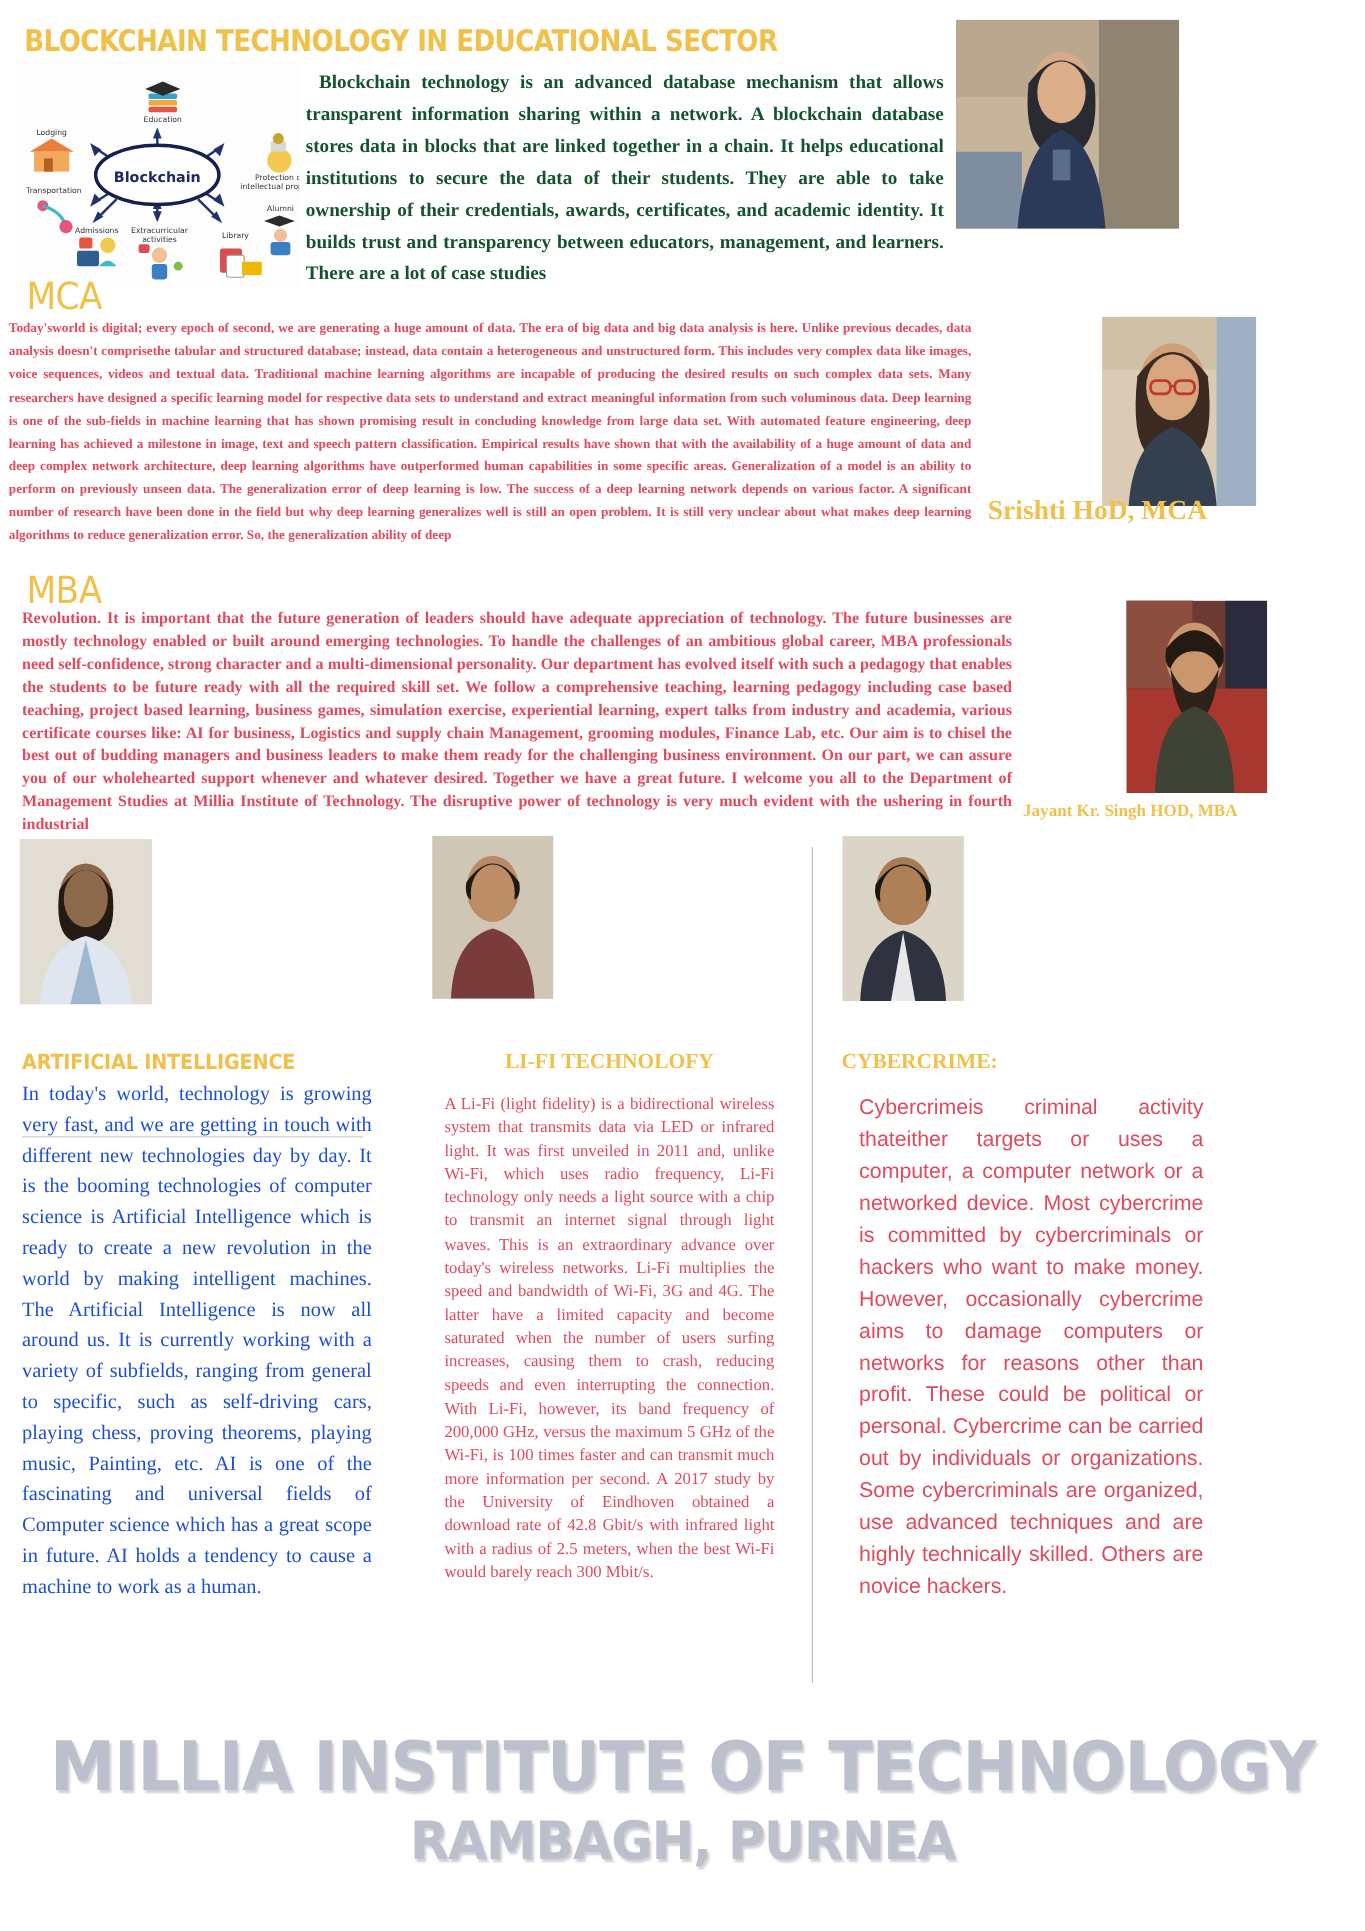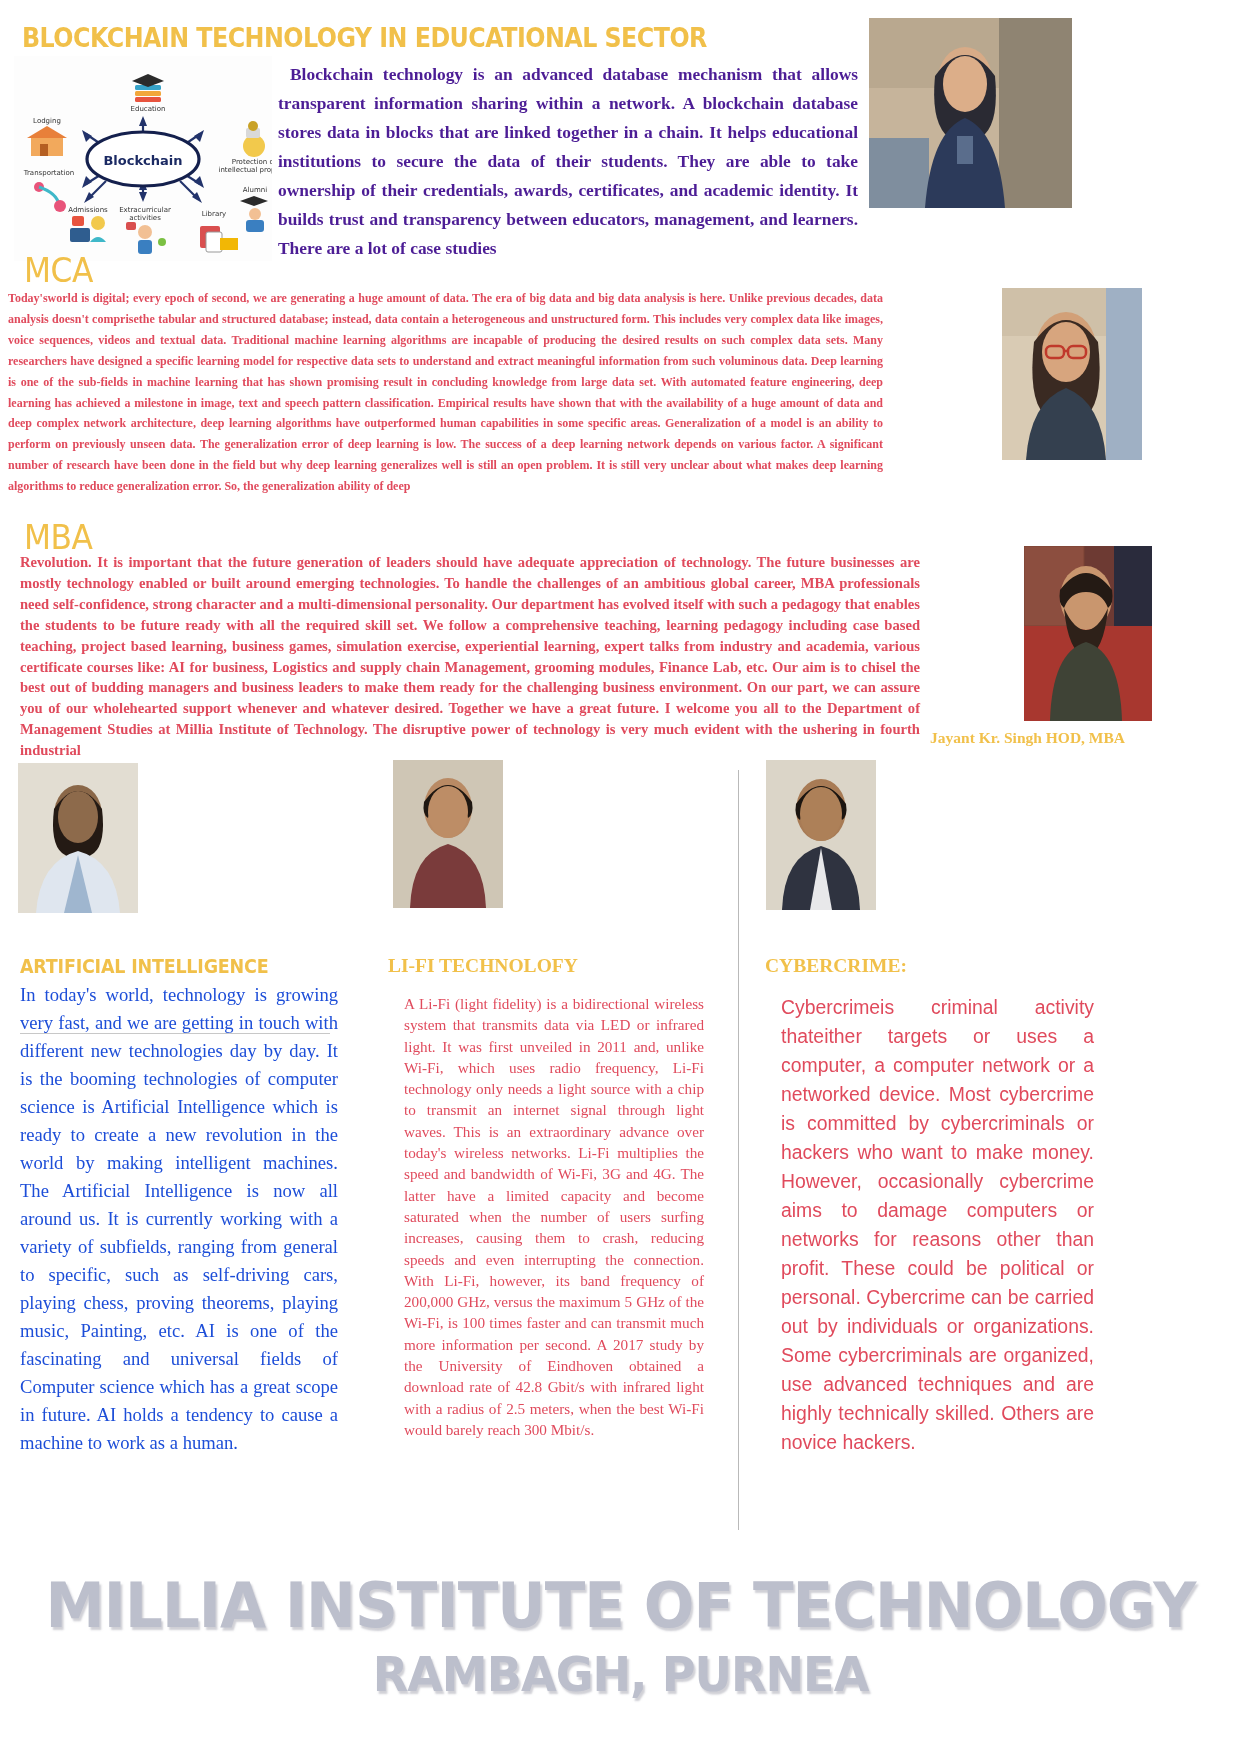--- a/index.html
+++ b/index.html
@@ -40,21 +40,21 @@
     position:absolute;left:14px;top:56px;width:258px;height:205px;
     background:#fdfdfd;
   }
   .diagram svg{display:block;}
 
   
   .intro{
     position:absolute;left:278px;top:60px;width:580px;
     font-family:"Liberation Serif", serif;
     font-weight:bold;font-size:17.4px;line-height:29px;
-    color:#4c1d95;text-align:justify;
+    color:#14532d;text-align:justify;
   }
   .intro .ind{display:inline-block;width:12px;}
 
   
   .photo{position:absolute;background:#cfcfcf;overflow:hidden;}
   .photo canvas,.photo .ph-inner{display:block;width:100%;height:100%;}
   .cap{
     position:absolute;
     font-family:"Liberation Serif", serif;
     font-weight:bold;
@@ -101,21 +101,21 @@
     font-size:19px;letter-spacing:-0.2px;
     transform:scaleX(.92);transform-origin:left center;
   }
   #col-ai p{
     margin:0;font-family:"Liberation Serif", serif;
     font-size:18.6px;line-height:28px;color:#1d4ed8;text-align:justify;
   }
   #col-lifi{left:388px;width:332px;}
   #col-lifi h3{
     font-family:"Liberation Serif", serif;font-weight:bold;
-    font-size:19.5px;text-align:left;
+    font-size:19.5px;text-align:center;
   }
   #col-lifi p{
     margin:16px;font-family:"Liberation Serif", serif;
     font-size:15.2px;line-height:21.3px;color:#e04a5c;text-align:justify;
   }
   #col-cyber{left:765px;width:345px;}
   #col-cyber h3{
     font-family:"Liberation Serif", serif;font-weight:bold;
     font-size:19.5px;text-align:left;
   }
@@ -272,20 +272,21 @@
       <rect x="104" y="0" width="36" height="172" fill="#9fb0c4"></rect>
       <ellipse cx="64" cy="60" rx="30" ry="36" fill="#d2a078"></ellipse>
       <path d="M32 54 q32 -44 64 0 q6 56 -10 72 q-22 16 -44 0 q-16 -16 -10 -72z" fill="#3a2a22"></path>
       <ellipse cx="64" cy="64" rx="24" ry="30" fill="#d7a57e"></ellipse>
       <rect x="44" y="58" width="18" height="12" rx="5" fill="none" stroke="#c0392b" stroke-width="2.5"></rect>
       <rect x="66" y="58" width="18" height="12" rx="5" fill="none" stroke="#c0392b" stroke-width="2.5"></rect>
       <line x1="62" y1="63" x2="66" y2="63" stroke="#c0392b" stroke-width="2.5"></line>
       <path d="M64 100 q-36 14 -40 72 l80 0 q-4 -58 -40 -72z" fill="#34404f"></path>
     </svg>
   </div>
+  <div class="cap" id="cap-srishti">Srishti HoD, MCA</div>
 
   <div class="hd-sec" id="hd-mba">MBA</div>
   <div class="body-mba">Revolution. It is important that the future generation of leaders should have adequate appreciation of technology. The future businesses are mostly technology enabled or built around emerging technologies. To handle the challenges of an ambitious global career, MBA professionals need self-confidence, strong character and a multi-dimensional personality. Our department has evolved itself with such a pedagogy that enables the students to be future ready with all the required skill set. We follow a comprehensive teaching, learning pedagogy including case based teaching, project based learning, business games, simulation exercise, experiential learning, expert talks from industry and academia, various certificate courses like: AI for business, Logistics and supply chain Management, grooming modules, Finance Lab, etc. Our aim is to chisel the best out of budding managers and business leaders to make them ready for the challenging business environment. On our part, we can assure you of our wholehearted support whenever and whatever desired. Together we have a great future. I welcome you all to the Department of Management Studies at Millia Institute of Technology. The disruptive power of technology is very much evident with the ushering in fourth industrial</div>
 
   <div class="photo" id="ph-jayant">
     <svg class="ph-inner" viewBox="0 0 128 175" preserveAspectRatio="none" xmlns="http://www.w3.org/2000/svg">
       <rect width="128" height="175" fill="#6d3a33"></rect>
       <rect x="0" y="0" width="60" height="80" fill="#8c4e3f"></rect>
       <rect x="0" y="0" width="60" height="80" fill="none" stroke="#7a4335" stroke-width="1"></rect>
       <rect x="90" y="0" width="38" height="175" fill="#2a2b3c"></rect>

